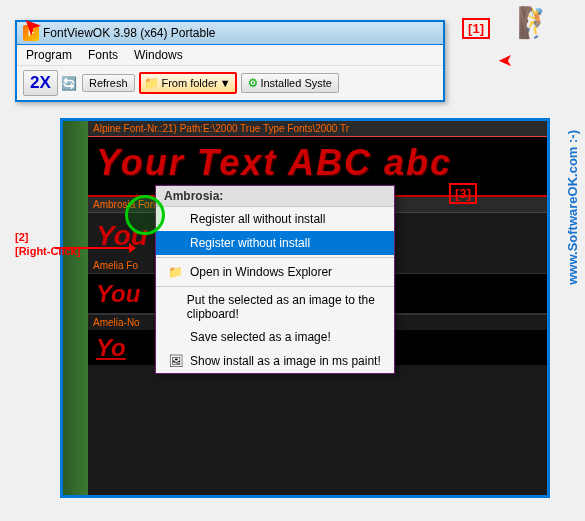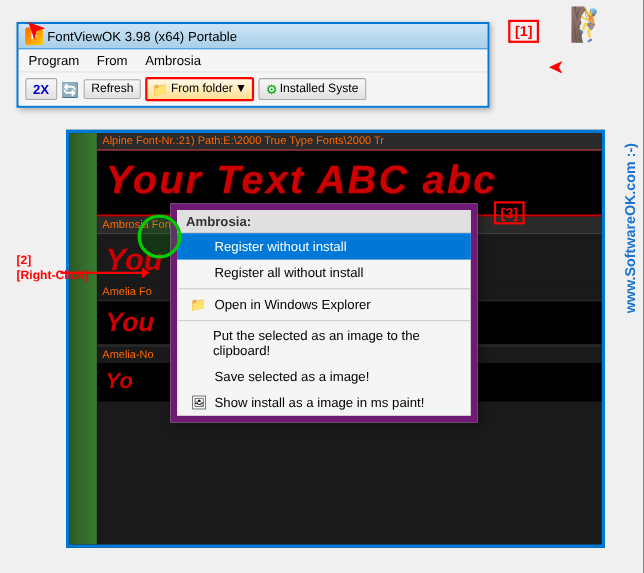--- a/index.html
+++ b/index.html
@@ -84,21 +84,21 @@
       border: 1px solid #aaa;
       background: linear-gradient(to bottom, #f8f8f8, #e0e0e0);
       cursor: pointer;
       font-size: 11px;
       border-radius: 2px;
     }
 
     .toolbar-btn .icon-2x {
       font-weight: bold;
       color: #0000cc;
-      font-size: 12px;
+      font-size: 17px;
     }
 
     .btn-from-folder {
       display: flex;
       align-items: center;
       gap: 2px;
       padding: 2px 4px;
       border: 2px solid red;
       background: linear-gradient(to bottom, #fff8e8, #ffe090);
       cursor: pointer;
@@ -214,23 +214,23 @@
       color: #cc0000;
       font-weight: bold;
       font-style: italic;
     }
 
     
     .context-menu {
       position: absolute;
       top: 185px;
       left: 155px;
-      width: 279px;
+      width: 240px;
       background: #f5f5f5;
-      border: 6px solid #701a75;
+      border: 1px solid #701a75;
       box-shadow: 3px 3px 8px rgba(0,0,0,0.4);
       z-index: 20;
       font-size: 12px;
     }
 
     .context-menu-header {
       background: #e0e0e0;
       padding: 3px 8px;
       font-weight: bold;
       border-bottom: 1px solid #ccc;
@@ -417,46 +417,47 @@
 
     .font-preview-row4 {
       background: #000;
       padding: 3px 8px;
       height: 35px;
       display: flex;
       align-items: center;
     }
 
     .font-text-row4 {
-      font-size: 20px;
+      font-size: 24px;
       color: #cc0000;
       font-weight: bold;
       font-style: italic;
+      text-decoration: underline;
     }
   </style>
 </head>
 <body>
 
 <div class="red-arrow-top">➤</div>
 
 <div class="red-arrow-right">➤</div>
 
 <div class="label-1">[1]</div>
 
 <div class="deco-figure">🧗</div>
 
 <div class="fontviewok-window">
   <div class="window-titlebar">
     <span class="window-icon">F</span>
     <span class="window-title">FontViewOK 3.98 (x64) Portable</span>
   </div>
   <div class="window-menubar">
     <span class="menu-item">Program</span>
-    <span class="menu-item">From</span>
-    <span class="menu-item">Ambrosia</span>
+    <span class="menu-item">Fonts</span>
+    <span class="menu-item">Windows</span>
   </div>
   <div class="window-toolbar">
     <button class="toolbar-btn">
       <span class="icon-2x">2X</span>
     </button>
     <span class="refresh-icon">🔄</span>
     <button class="toolbar-btn">
       <span>Refresh</span>
     </button>
     <button class="btn-from-folder">
@@ -509,30 +510,30 @@
     </div>
   </div>
 </div>
 
 <div class="green-circle"></div>
 
 <div class="context-menu">
   <div class="context-menu-header">Ambrosia:</div>
 
 
+  <div class="context-menu-item">
+    <span class="item-icon"></span>
+    <span>Register all without install</span>
+  </div>
+
   <div class="context-menu-item highlighted">
     <span class="item-icon"></span>
     <span>Register without install</span>
   </div>
 
-  <div class="context-menu-item">
-    <span class="item-icon"></span>
-    <span>Register all without install</span>
-  </div>
-
   <div class="context-menu-separator"></div>
 
 
   <div class="context-menu-item">
     <span class="item-icon">📁</span>
     <span>Open in Windows Explorer</span>
   </div>
 
   <div class="context-menu-separator"></div>
 

